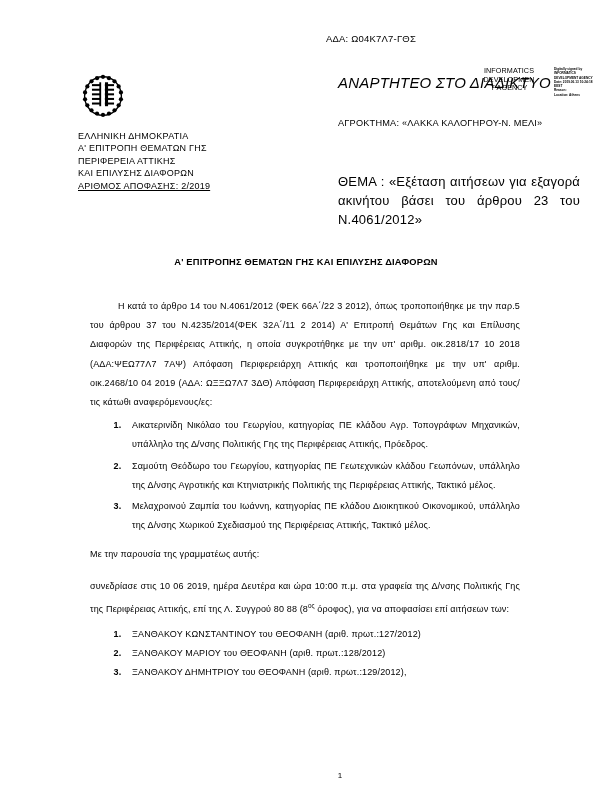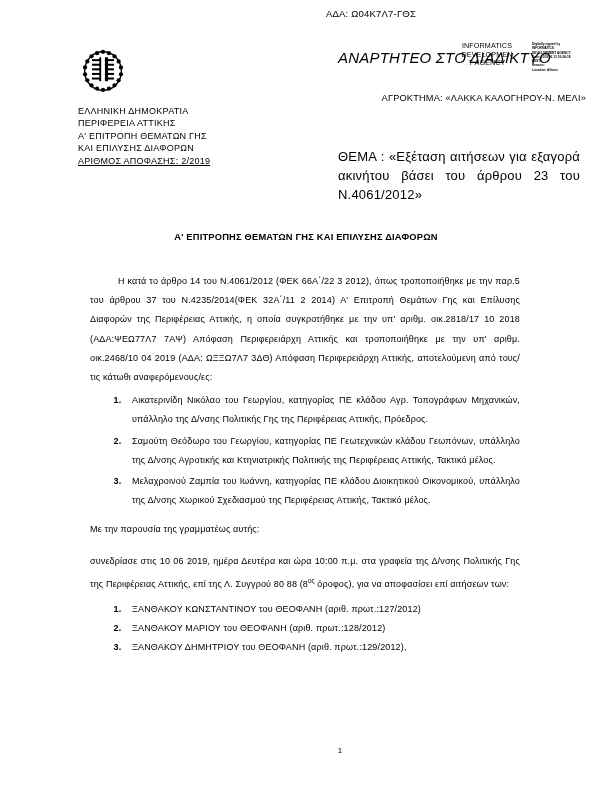--- a/index.html
+++ b/index.html
@@ -11,20 +11,21 @@
     font-family: "Liberation Sans", sans-serif;
     color: #000000;
   }
   .page {
     position: relative;
     width: 612px;
     height: 764px;
     background: #ffffff;
     overflow: hidden;
     box-sizing: border-box;
+    margin-top: 25px;
   }
 
   
   .ada-line {
     position: absolute;
     top: 8px;
     left: 0;
     width: 612px;
     text-align: center;
     font-size: 9.5px;
@@ -82,21 +83,21 @@
     position: absolute;
     left: 0px;
     top: 9px;
     font-size: 15px;
     letter-spacing: 0.2px;
     white-space: nowrap;
     font-style: italic;
   }
   .sig-stamp {
     position: absolute;
-    left: 108px;
+    left: 130px;
     top: 0px;
     width: 142px;
     height: 36px;
   }
   .sig-left {
     position: absolute;
     left: 0;
     top: 2px;
     width: 82px;
     font-size: 7.2px;
@@ -121,21 +122,20 @@
     transform: scaleY(1.25);
     transform-origin: left top;
   }
 
   .agroktima {
     margin-top: 12px;
     font-size: 9.2px;
     line-height: 13px;
     letter-spacing: 0.2px;
     width: 248px;
-    text-align: right;
   }
   .thema {
     margin-top: 42px;
     font-size: 13px;
     line-height: 19px;
     text-align: justify;
     width: 242px;
     letter-spacing: 0.2px;
   }
 
@@ -256,22 +256,22 @@
             <rect x="26" y="54" width="48" height="4.4"></rect>
             <rect x="26" y="64" width="48" height="4.4"></rect>
             <rect x="42" y="20" width="7" height="52"></rect>
             <rect x="54" y="20" width="7" height="52"></rect>
           </g>
           <rect x="46" y="18" width="8" height="58" fill="#fff"></rect>
         </svg>
       </div>
       <div class="org-lines">
         <div>ΕΛΛΗΝΙΚΗ ΔΗΜΟΚΡΑΤΙΑ</div>
+        <div>Α' ΕΠΙΤΡΟΠΗ ΘΕΜΑΤΩΝ ΓΗΣ</div>
         <div>ΠΕΡΙΦΕΡΕΙΑ ΑΤΤΙΚΗΣ</div>
-        <div>Α' ΕΠΙΤΡΟΠΗ ΘΕΜΑΤΩΝ ΓΗΣ</div>
         <div>ΚΑΙ ΕΠΙΛΥΣΗΣ ΔΙΑΦΟΡΩΝ</div>
         <div><span class="underlined">ΑΡΙΘΜΟΣ ΑΠΟΦΑΣΗΣ: 2/2019</span></div>
       </div>
     </div>
 
     <div class="right-col">
 
       <div class="anartiteo-row">
         <div class="anartiteo-text">ΑΝΑΡΤΗΤΕΟ ΣΤΟ ΔΙΑΔΙΚΤΥΟ</div>
 

